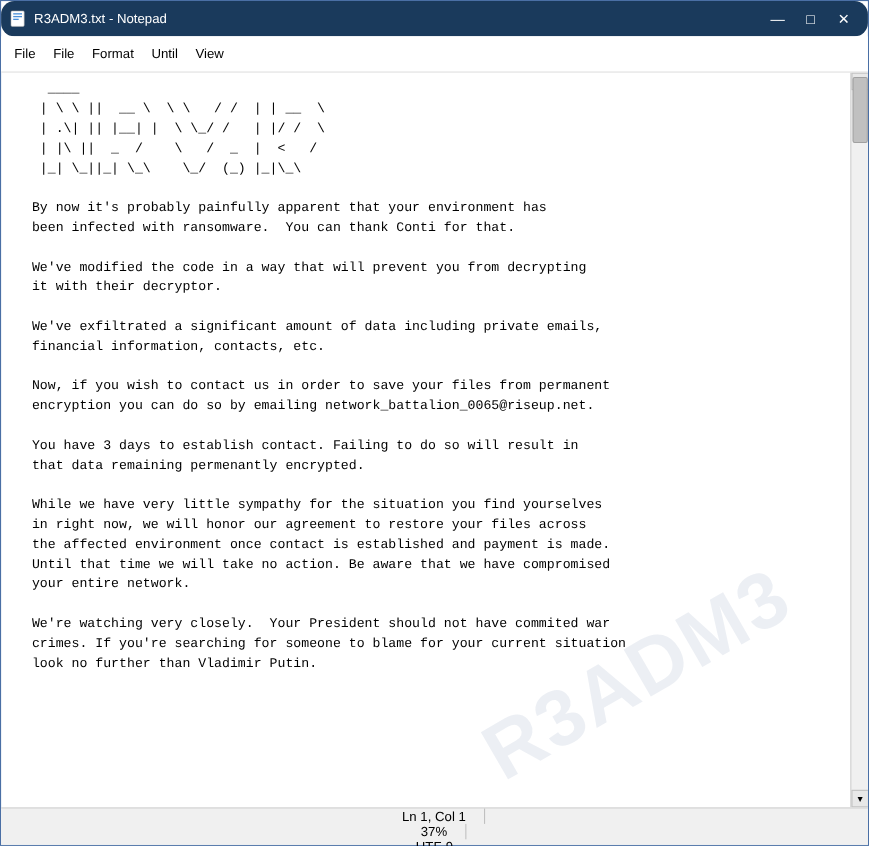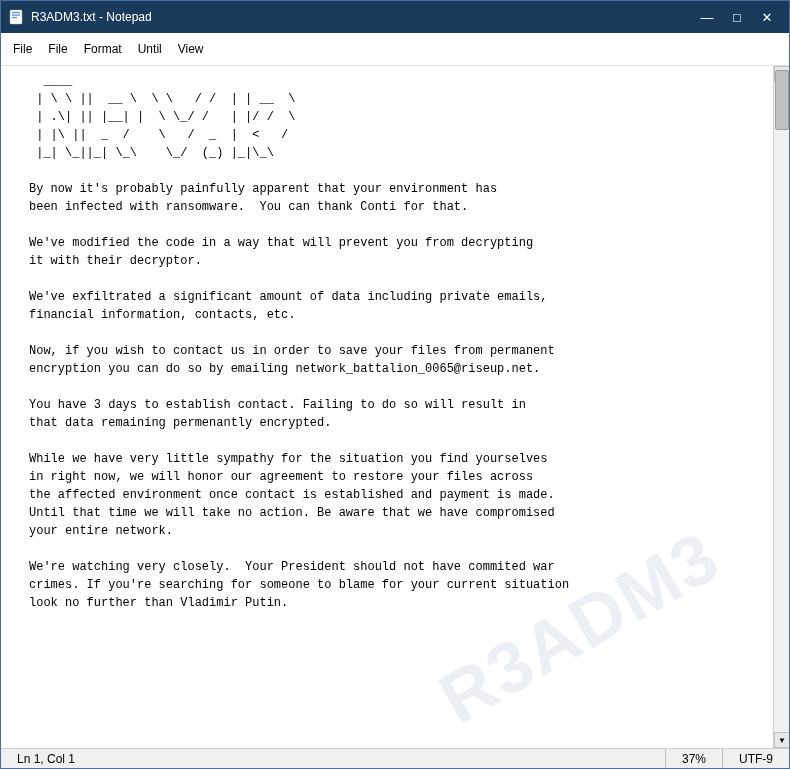--- a/index.html
+++ b/index.html
@@ -28,20 +28,21 @@
 
     .title-bar {
       background: #1a3a5c;
       color: #fff;
       display: flex;
       align-items: center;
       height: 32px;
       padding: 0 8px;
       flex-shrink: 0;
       user-select: none;
+      border-radius: 12px;
     }
 
     .title-bar-icon {
       width: 16px;
       height: 16px;
       margin-right: 6px;
       flex-shrink: 0;
     }
 
     .title-bar-title {
@@ -151,26 +152,27 @@
       background: #e8e8e8;
       border: 1px solid #c0c0c0;
       display: flex;
       align-items: center;
       justify-content: center;
       font-size: 8px;
       cursor: pointer;
     }
 
     .status-bar {
-      height: 20px;
+      height: 34px;
       background: #f0f0f0;
       border-top: 1px solid #d0d0d0;
       display: flex;
       align-items: center;
       flex-shrink: 0;
+      flex-direction: column;
     }
 
     .status-section {
       padding: 0 16px;
       font-size: 12px;
       color: #000;
       border-right: 1px solid #c0c0c0;
       height: 100%;
       display: flex;
       align-items: center;

